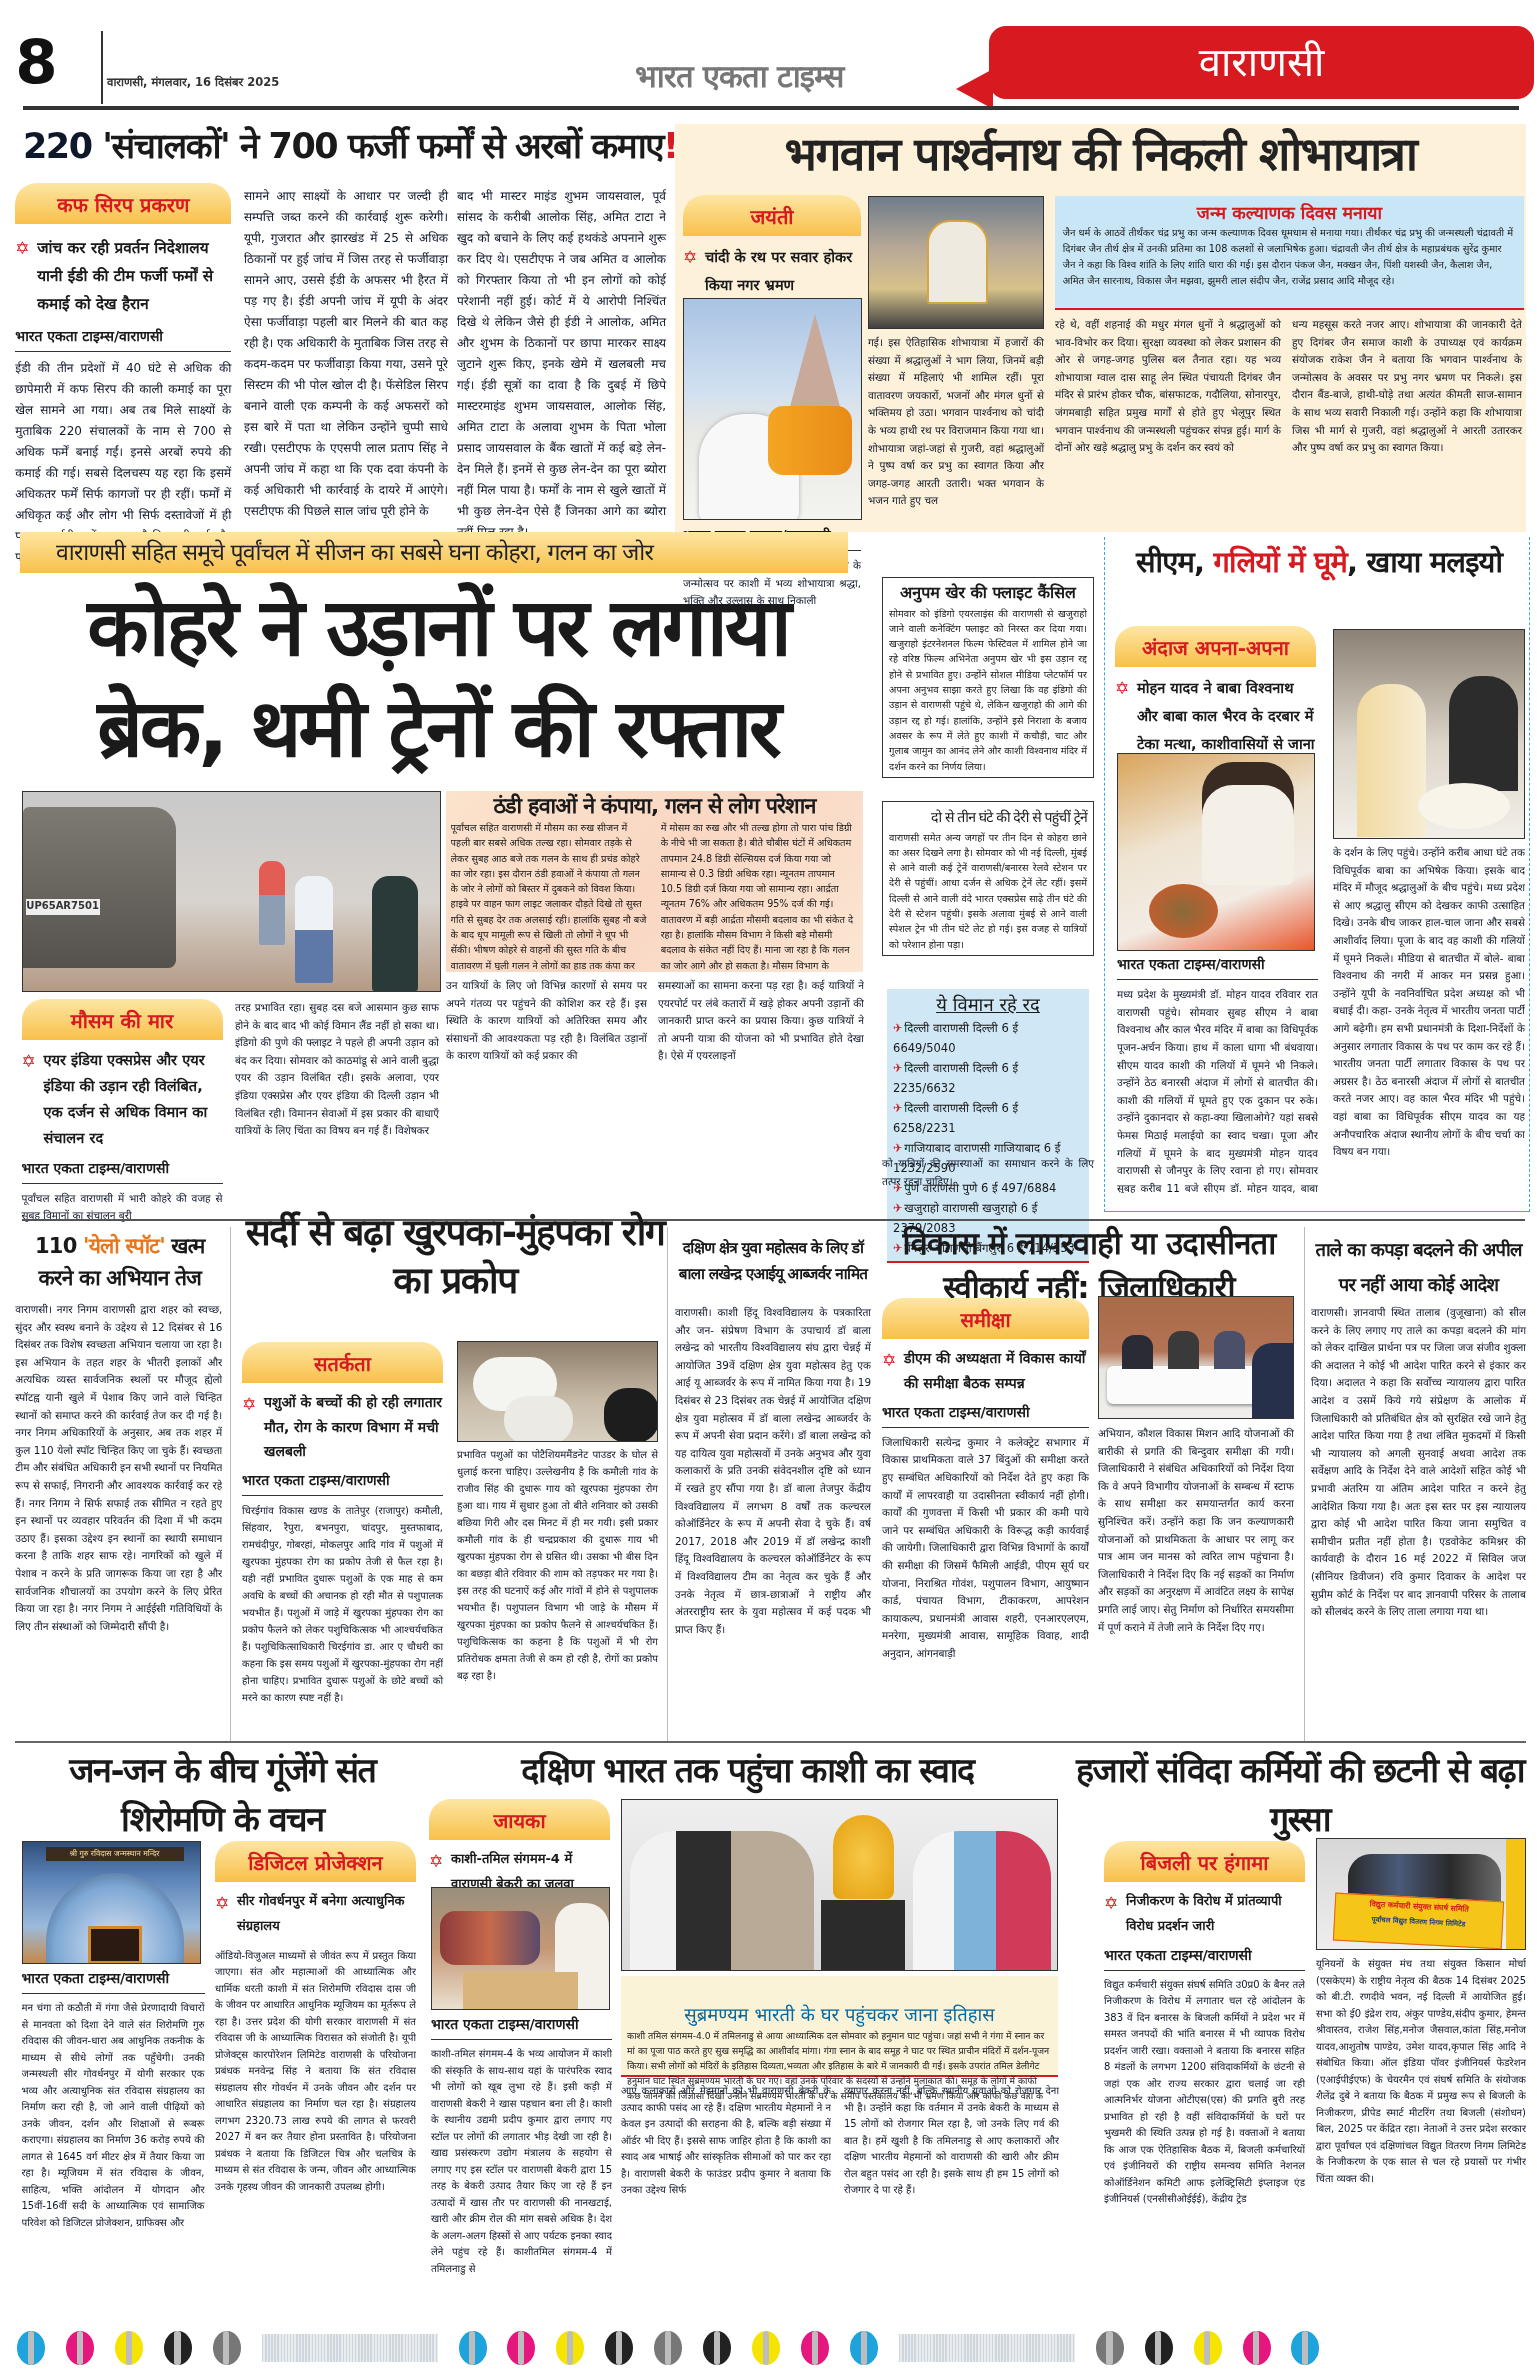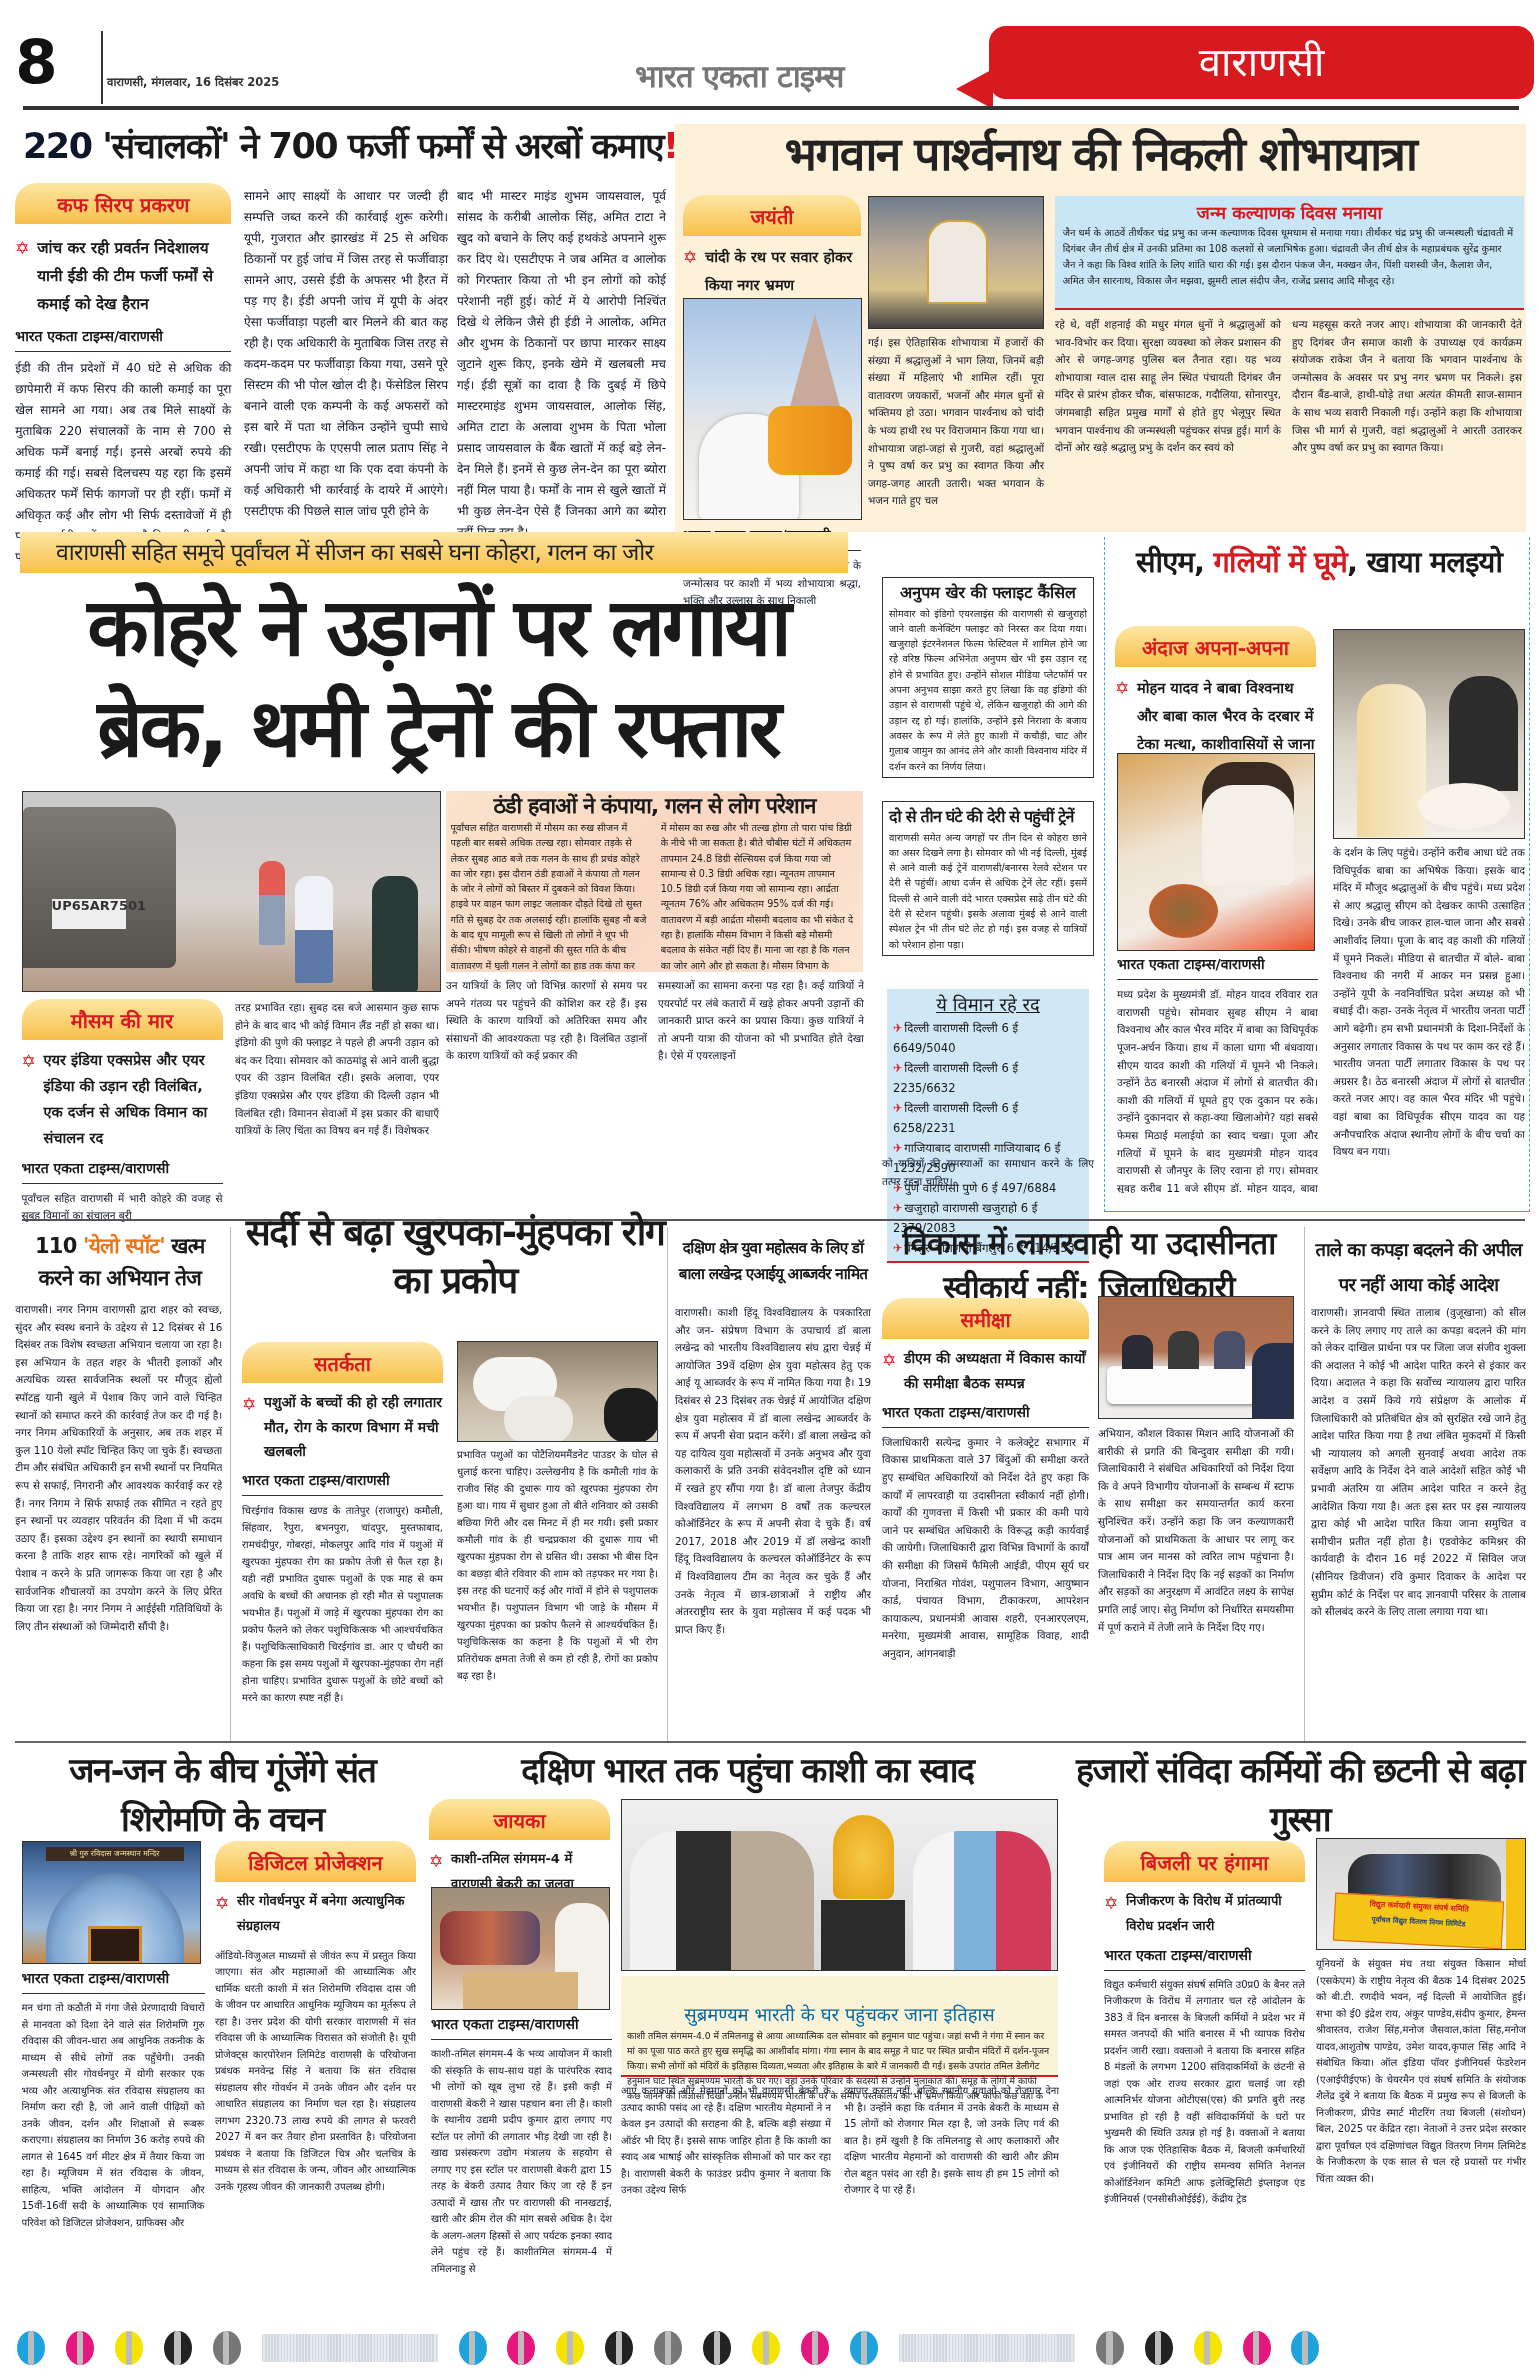--- a/index.html
+++ b/index.html
@@ -88,21 +88,21 @@
 
 <div class="abs" style="left:20px;top:532px;width:828px;height:41px;background:linear-gradient(#fde6a3,#f8c04a);">
   <div style="padding-left:36px;font-size:23px;font-weight:400;line-height:41px;color:#222;white-space:nowrap;letter-spacing:-0.8px;">वाराणसी सहित समूचे पूर्वांचल में सीजन का सबसे घना कोहरा, गलन का जोर</div>
 </div>
 <div class="abs" style="left:20px;top:577px;width:836px;">
   <div style="font-size:80px;font-weight:900;line-height:101px;letter-spacing:-3.1px;text-align:center;white-space:nowrap;">कोहरे ने उड़ानों पर लगाया</div>
   <div style="font-size:80px;font-weight:900;line-height:101px;letter-spacing:-3.1px;text-align:center;white-space:nowrap;">ब्रेक, थमी ट्रेनों की रफ्तार</div>
 </div>
 <div class="photo" style="left:21.5px;top:791px;width:419px;height:201px;background:linear-gradient(180deg,#c9c9c9 0%,#d8d3ce 55%,#b49a84 100%);">
   <div class="abs" style="left:0;top:15.3px;width:153px;height:161px;background:linear-gradient(180deg,#7d7a73,#55524d);border-radius:6.1px 23px 7.7px 0;"></div>
-  <div class="abs" style="left:3.1px;top:107px;width:74px;height:30px;background:#eee;font-size:13px;font-weight:700;text-align:center;line-height:14px;color:#333;margin-left:26px;">UP65AR7501</div>
+  <div class="abs" style="left:3.1px;top:107px;width:74px;height:16px;background:#eee;font-size:10px;font-weight:700;text-align:center;line-height:14px;color:#333;">UP65AR7501</div>
   <div class="abs" style="left:236px;top:69px;width:26px;height:84px;background:linear-gradient(#e35d55 40%,#8c9db4 40%);border-radius:10.7px 10.7px 3.1px 3.1px;"></div>
   <div class="abs" style="left:272px;top:84px;width:38px;height:107px;background:linear-gradient(#eef1f6 50%,#5e79a8 50%);border-radius:14px 14px 3.1px 3.1px;"></div>
   <div class="abs" style="left:349px;top:84px;width:46px;height:115px;background:#2a3a38;border-radius:17px 17px 3.1px 3.1px;"></div>
 </div>
 <div class="abs" style="left:21.5px;top:999px;width:201px;">
   <div class="kicker">मौसम की मार</div>
   <div class="bullet" style="margin:7.7px 0 6.1px;font-size:14.6px;line-height:26px;">
     <span class="star">✡</span>
     <span>एयर इंडिया एक्सप्रेस और एयर इंडिया की उड़ान रही विलंबित, एक दर्जन से अधिक विमान का संचालन रद</span>
   </div>
@@ -118,21 +118,21 @@
   </div>
 </div>
 <div class="abs body-text small-text" style="left:446px;top:977px;width:201px;height:173px;overflow:hidden;">उन यात्रियों के लिए जो विभिन्न कारणों से समय पर अपने गंतव्य पर पहुंचने की कोशिश कर रहे हैं। इस स्थिति के कारण यात्रियों को अतिरिक्त समय और संसाधनों की आवश्यकता पड़ रही है। विलंबित उड़ानों के कारण यात्रियों को कई प्रकार की</div>
 <div class="abs body-text small-text" style="left:658px;top:977px;width:206px;height:173px;overflow:hidden;">समस्याओं का सामना करना पड़ रहा है। कई यात्रियों ने एयरपोर्ट पर लंबे कतारों में खड़े होकर अपनी उड़ानों की जानकारी प्राप्त करने का प्रयास किया। कुछ यात्रियों ने तो अपनी यात्रा की योजना को भी प्रभावित होते देखा है। ऐसे में एयरलाइनों</div>
 
 <div class="abs" style="left:882px;top:577px;width:212px;border:1.5px solid #333;padding:3.1px 6.1px;">
   <div style="font-size:16px;font-weight:700;text-align:center;line-height:24.5px;">अनुपम खेर की फ्लाइट कैंसिल</div>
   <div class="small-text" style="font-size:9.6px;line-height:15.3px;text-align:justify;">सोमवार को इंडिगो एयरलाइंस की वाराणसी से खजुराहो जाने वाली कनेक्टिंग फ्लाइट को निरस्त कर दिया गया। खजुराहो इंटरनेशनल फिल्म फेस्टिवल में शामिल होने जा रहे वरिष्ठ फिल्म अभिनेता अनुपम खेर भी इस उड़ान रद्द होने से प्रभावित हुए। उन्होंने सोशल मीडिया प्लेटफॉर्म पर अपना अनुभव साझा करते हुए लिखा कि वह इंडिगो की उड़ान से वाराणसी पहुंचे थे, लेकिन खजुराहो की आगे की उड़ान रद्द हो गई। हालांकि, उन्होंने इसे निराशा के बजाय अवसर के रूप में लेते हुए काशी में कचौड़ी, चाट और गुलाब जामुन का आनंद लेने और काशी विश्वनाथ मंदिर में दर्शन करने का निर्णय लिया।</div>
 </div>
 <div class="abs" style="left:882px;top:801px;width:212px;border:1.5px solid #333;padding:3.1px 6.1px;">
-  <div style="font-size:16px;font-weight:700;text-align:left;line-height:24.5px;letter-spacing:-0.8px;">दो से तीन घंटे की देरी से पहुंचीं ट्रेनें</div>
+  <div style="font-size:14px;font-weight:400;text-align:right;line-height:24.5px;letter-spacing:-0.8px;">दो से तीन घंटे की देरी से पहुंचीं ट्रेनें</div>
   <div class="small-text" style="font-size:9.6px;line-height:15.3px;text-align:justify;">वाराणसी समेत अन्य जगहों पर तीन दिन से कोहरा छाने का असर दिखने लगा है। सोमवार को भी नई दिल्ली, मुंबई से आने वाली कई ट्रेनें वाराणसी/बनारस रेलवे स्टेशन पर देरी से पहुंचीं। आधा दर्जन से अधिक ट्रेनें लेट रहीं। इसमें दिल्ली से आने वाली वंदे भारत एक्सप्रेस साढ़े तीन घंटे की देरी से स्टेशन पहुंची। इसके अलावा मुंबई से आने वाली स्पेशल ट्रेन भी तीन घंटे लेट हो गई। इस वजह से यात्रियों को परेशान होना पड़ा।</div>
 </div>
 <div class="abs" style="left:887px;top:989px;width:202px;background:#d0e7f5;padding:3.1px 6.1px;border-bottom:2.3px solid #d71920;">
   <div style="font-size:18.4px;text-align:center;line-height:26px;text-decoration:underline;">ये विमान रहे रद</div>
   <ul class="flight-list">
     <li><span class="plane">✈</span><span>दिल्ली वाराणसी दिल्ली 6 ई 6649/5040</span></li>
     <li><span class="plane">✈</span><span>दिल्ली वाराणसी दिल्ली 6 ई 2235/6632</span></li>
     <li><span class="plane">✈</span><span>दिल्ली वाराणसी दिल्ली 6 ई 6258/2231</span></li>
     <li><span class="plane">✈</span><span>गाजियाबाद वाराणसी गाजियाबाद 6 ई 1232/2590</span></li>
     <li><span class="plane">✈</span><span>पुणे वाराणसी पुणे 6 ई 497/6884</span></li>

